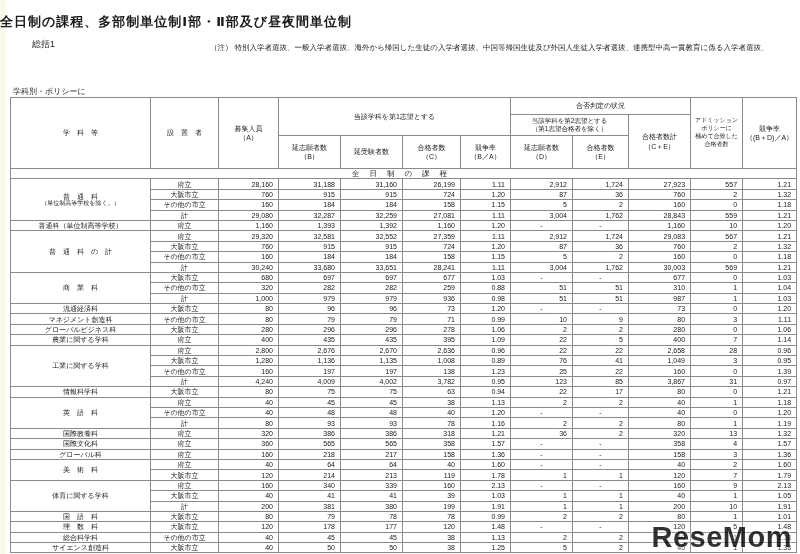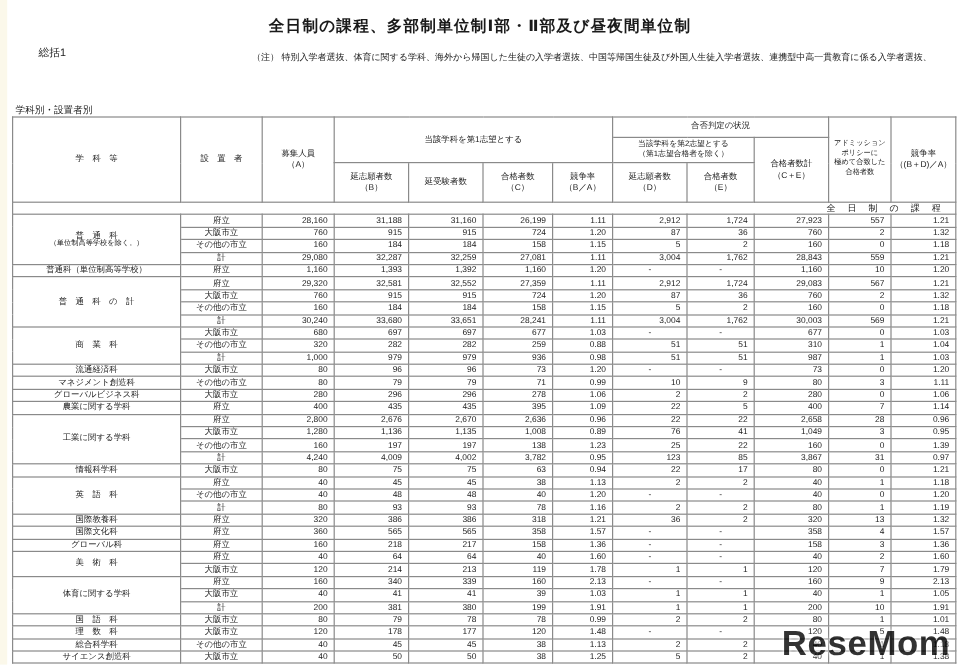--- a/index.html
+++ b/index.html
@@ -2,64 +2,64 @@
 <html><head>
 <meta charset="utf-8">
 <style>
   html,body{margin:0;padding:0}
   body{
     width:800px;height:554px;overflow:hidden;position:relative;
     background:#ffffff;color:#1a1a1a;
     font-family:"Liberation Sans","DejaVu Sans",sans-serif;
   }
   .edge-strip{position:absolute;left:0;top:0;width:6px;height:554px;background:#fbf8ea}
-  .doc-title{position:absolute;top:13px;left:0;width:100%;text-align:center;
+  .doc-title{position:absolute;top:13px;left:0;width:100%;
     font-size:13px;font-weight:bold;letter-spacing:1px}
   .doc-tag{position:absolute;top:38px;left:32px;font-size:9px}
   .note{position:absolute;top:43px;left:210px;width:580px;display:flex;font-size:7.5px;line-height:1.45}
   .note .note-label{flex:0 0 auto;margin-right:2px}
   .caption{position:absolute;top:86px;left:13px;font-size:8px}
   table{position:absolute;top:97px;left:10px;width:786px;border-collapse:collapse;table-layout:fixed;
     border:1px solid #555}
   th,td{border:1px solid #8a8a8a;padding:0 2px;overflow:hidden;white-space:nowrap;
     font-weight:normal;vertical-align:middle}
   thead th{font-size:7px;text-align:center;line-height:1.3}
   .pre{white-space:pre-line}
   .adm{font-size:6px;line-height:1.3}
   .h1 th{height:16px}
   .h2 th{height:20px}
   .h3 th{height:32px}
   tbody tr{height:10.4px}
   tbody td{font-size:7px;line-height:1}
-  td.section{font-size:7.5px;letter-spacing:10px;padding-left:4px;text-align:right}
+  td.section{font-size:7.5px;letter-spacing:10px;padding-left:4px;text-align:center}
   td.label{text-align:center;font-size:7px}
   td.label .sub{font-size:6px;letter-spacing:0}
   td.setter{text-align:center;font-size:7px}
   td.num{text-align:right;padding-right:5px}
   td.dash{text-align:center;padding-right:2px}
   .watermark{position:absolute;right:8px;bottom:0px;font-size:29px;font-weight:bold;
     letter-spacing:0.5px;color:#000000;opacity:.8;
     text-shadow:0 0 2px #ffffff,0 0 4px #ffffff}
 </style>
 </head>
 <body>
 
 <div class="edge-strip"></div>
 
 <div class="doc-title">全日制の課程、多部制単位制Ⅰ部・Ⅱ部及び昼夜間単位制</div>
 <div class="doc-tag">総括1</div>
 
 <div class="note">
   <span class="note-label">（注）</span>
   <span>
-    <span>特別入学者選抜、体育に関する学科、海外から帰国した生徒の入学者選抜、中国等帰国生徒及び外国人生徒入学者選抜、連携型中高一貫教育に係る入学者選抜、</span><br>
+    <span>特別入学者選抜、一般入学者選抜、海外から帰国した生徒の入学者選抜、中国等帰国生徒及び外国人生徒入学者選抜、連携型中高一貫教育に係る入学者選抜、</span><br>
   </span>
 </div>
 
-<div class="caption">学科別・設置者別</div>
+<div class="caption">学科別・ポリシーに</div>
 
 <table>
   <colgroup>
     <col style="width:140px">
       <col style="width:68px">
       <col style="width:60px">
     <col style="width:62px">
       <col style="width:62px">
       <col style="width:58px">
       <col style="width:50px">

